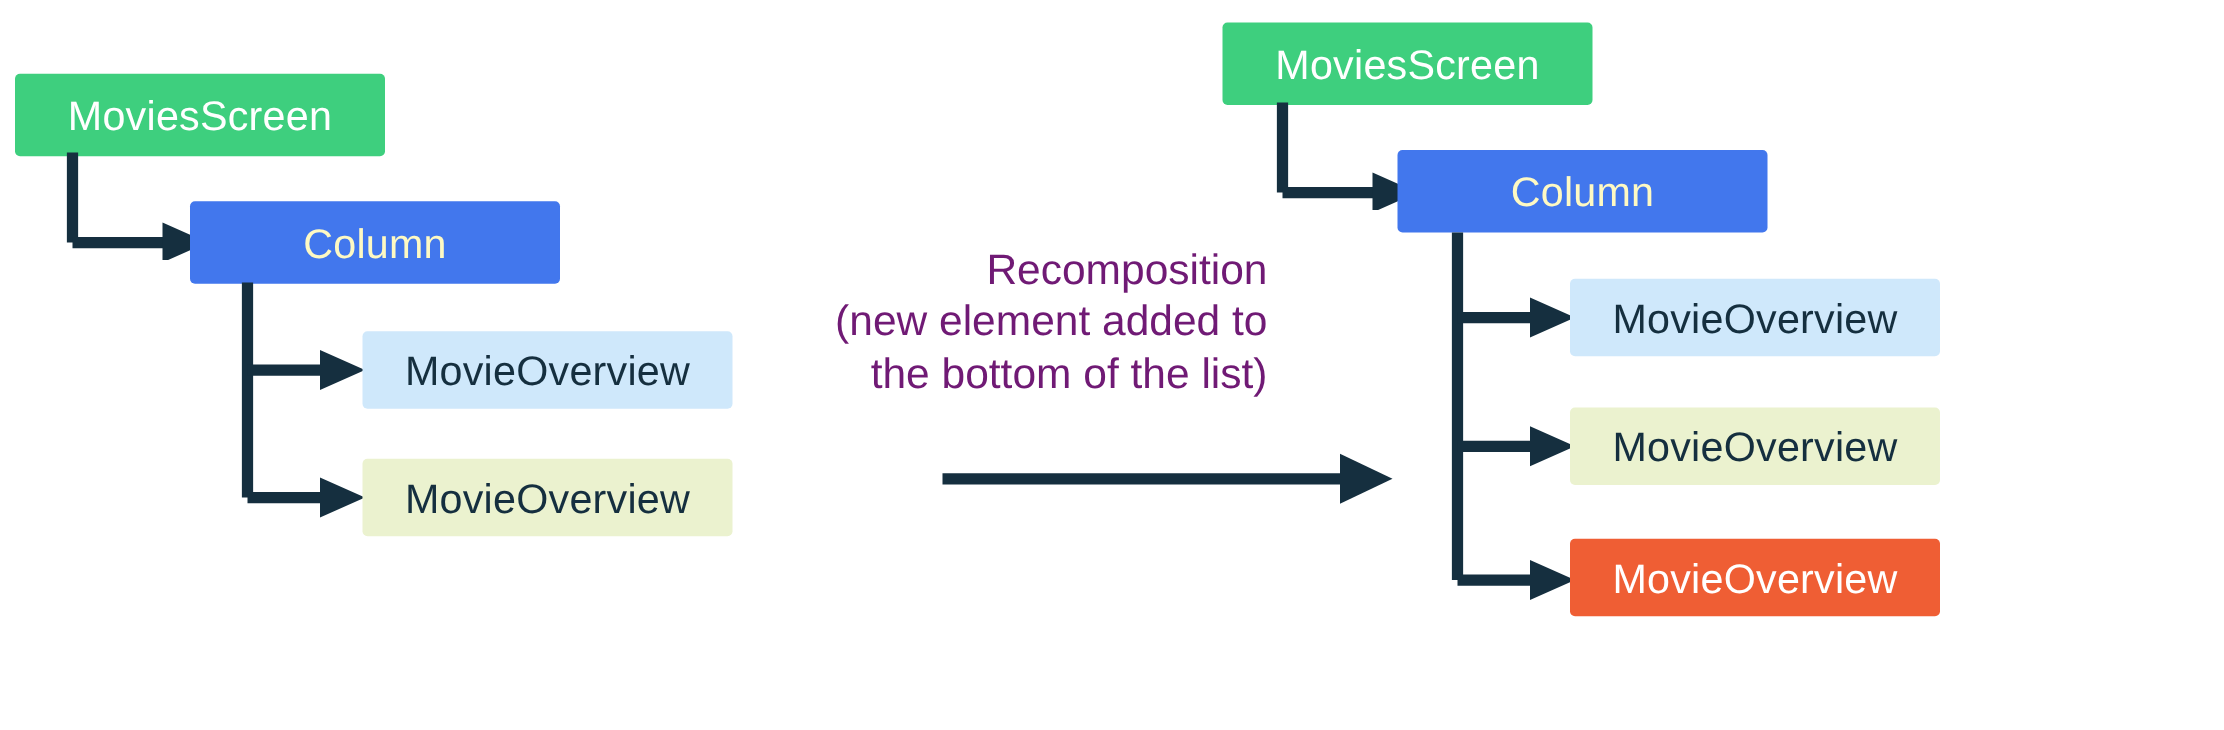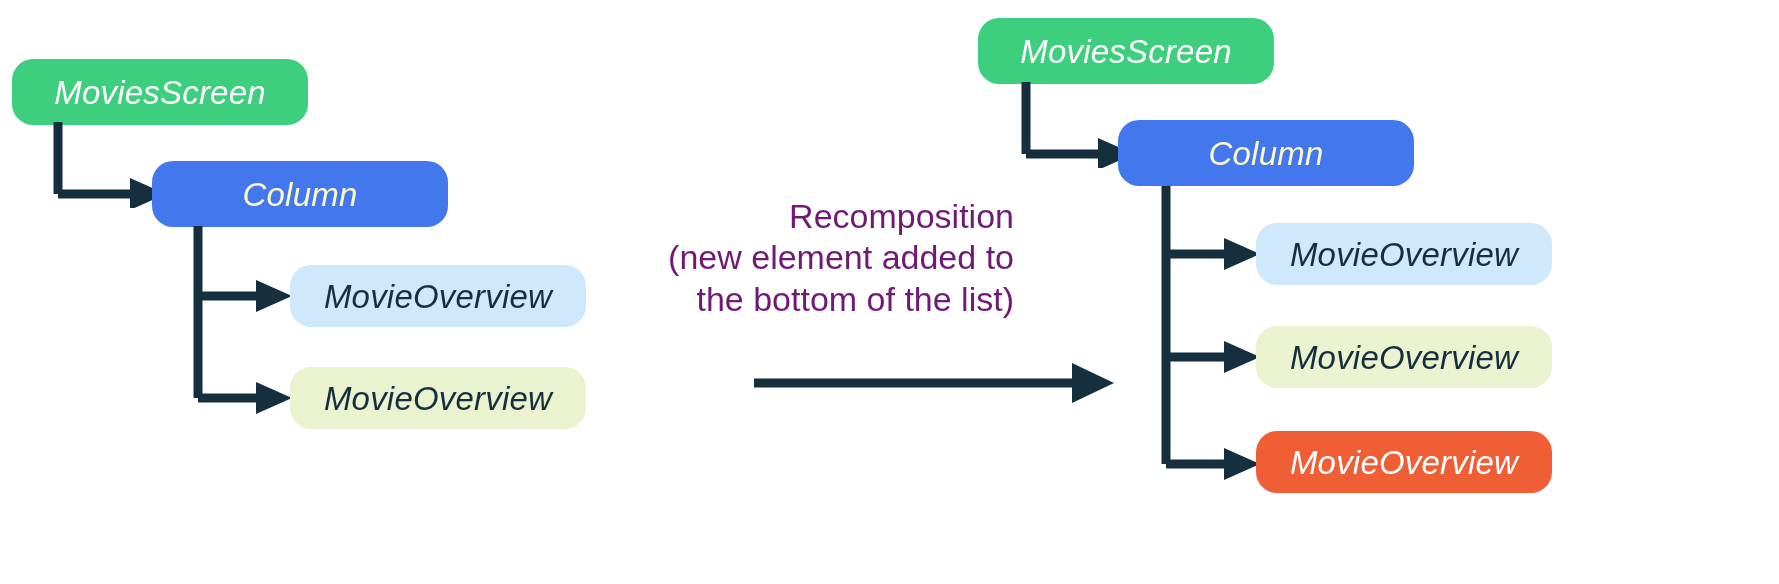--- a/index.html
+++ b/index.html
@@ -14,31 +14,30 @@
   }
   #stage {
     position: relative;
     width: 1779px;
     height: 584px;
     background: #ffffff;
     overflow: hidden;
   }
   .node {
     position: absolute;
-    border-radius: 21px;
+    border-radius: 4px;
     display: flex;
     align-items: center;
     justify-content: center;
     box-sizing: border-box;
     font-size: 33px;
     font-weight: 400;
     letter-spacing: 0.2px;
     line-height: 1;
     white-space: nowrap;
-    font-style: italic;
   }
   .node-green  { background: #3ecf7e; color: #ffffff; }
   .node-blue   { background: #4277ed; color: #fef9c3; }
   .node-lblue  { background: #cfe8fb; color: #152f3f; }
   .node-lime   { background: #ebf2cf; color: #152f3f; }
   .node-orange { background: #ef5e34; color: #ffffff; }
 
   .connector {
     position: absolute;
     pointer-events: none;

